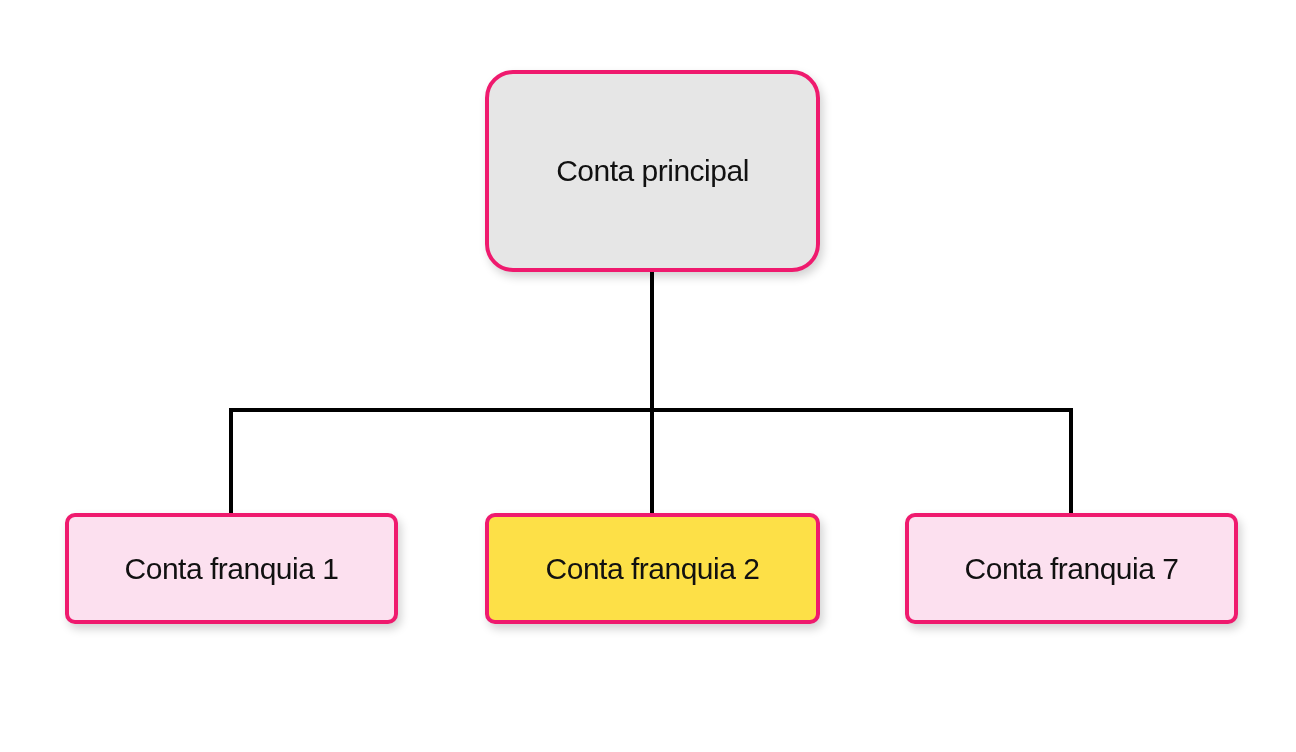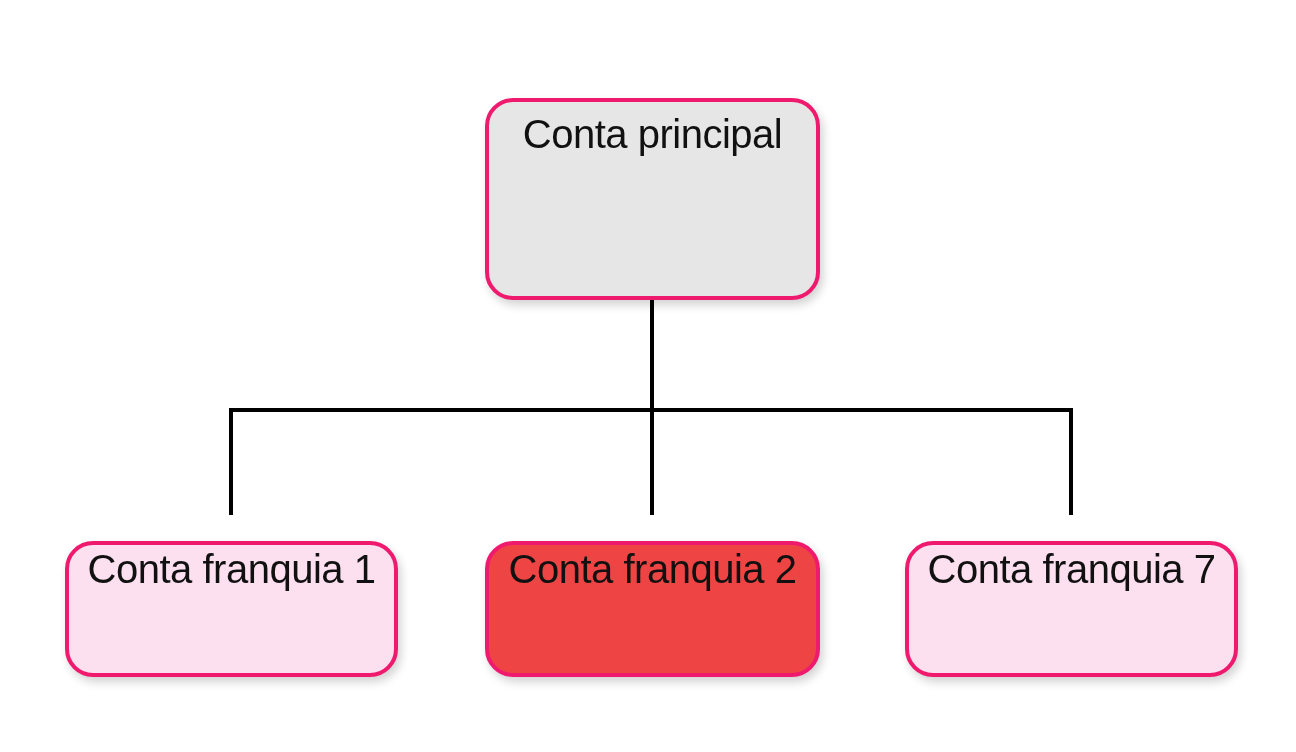--- a/index.html
+++ b/index.html
@@ -14,46 +14,47 @@
     background: #ffffff;
     overflow: hidden;
     font-family: "Liberation Sans", "DejaVu Sans", sans-serif;
   }
   .node {
     position: absolute;
     box-sizing: border-box;
     border: 4px solid #ef1a6e;
     border-radius: 28px;
     display: flex;
+    align-items: center;
     justify-content: center;
     text-align: center;
     color: #111111;
-    font-size: 40px;
+    font-size: 30px;
     letter-spacing: -0.5px;
     box-shadow: 3px 5px 10px rgba(0,0,0,0.18);
     z-index: 2;
-    margin-top: 28px;
   }
   .node .label {
     display: block;
     line-height: 1.6;
   }
   .node-root {
     left: 485px;
     top: 70px;
     width: 335px;
     height: 202px;
     background: #e6e6e6;
     padding: 0 30px;
   }
   .node-child {
     top: 513px;
     width: 333px;
-    height: 136px;
+    height: 111px;
     background: #fce0ef;
+    border-radius: 10px;
   }
   .node-child .label { line-height: 1.2; }
   .node-child-1 { left: 65px; }
   .node-child-2 { left: 485px; width: 335px; }
   .node-child-3 { left: 905px; }
   .connector {
     position: absolute;
     background: #000000;
     z-index: 1;
   }
@@ -73,21 +74,21 @@
   <div class="connector conn-drop-right" style="background: rgb(0, 0, 0);"></div>
 
   <div class="node node-root" style="background: rgb(230, 230, 230); border-color: rgb(239, 26, 110);">
     <span class="label">Conta principal</span>
   </div>
 
   <div class="node node-child node-child-1" style="background: rgb(252, 224, 239); border-color: rgb(239, 26, 110);">
     <span class="label">Conta franquia 1</span>
   </div>
 
-  <div class="node node-child node-child-2" style="background: #ef4444; border-color: rgb(239, 26, 110);">
+  <div class="node node-child node-child-2" style="background: #fde047; border-color: rgb(239, 26, 110);">
     <span class="label">Conta franquia 2</span>
   </div>
 
   <div class="node node-child node-child-3" style="background: rgb(252, 224, 239); border-color: rgb(239, 26, 110);">
     <span class="label">Conta franquia 7</span>
   </div>
 
 </div>
 
 </body></html>

